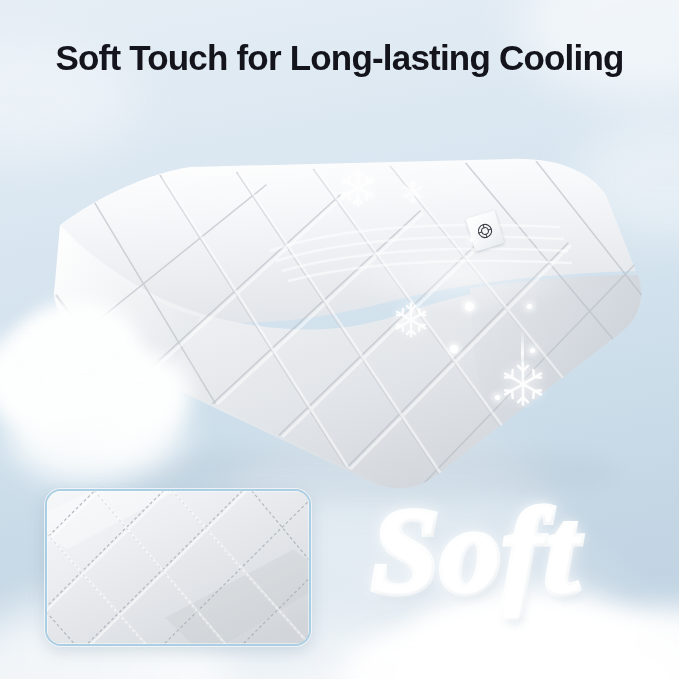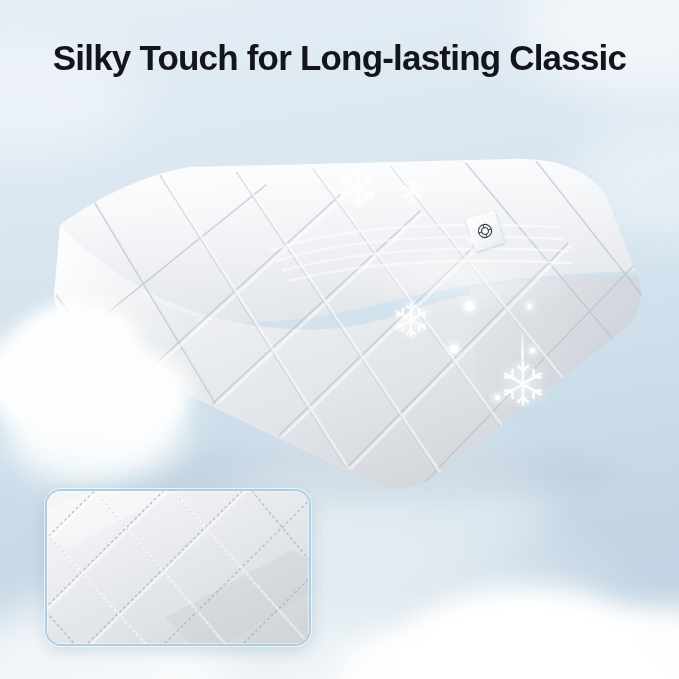--- a/index.html
+++ b/index.html
@@ -111,21 +111,21 @@
 
 <div id="stage">
 
   <div class="skycloud" style="left:520px; top:-50px;  width:260px; height:150px; opacity:.55;"></div>
   <div class="skycloud" style="left:575px; top:120px;  width:190px; height:120px; opacity:.40;"></div>
   <div class="skycloud" style="left:-90px; top:40px;   width:230px; height:120px; opacity:.35;"></div>
   <div class="skycloud" style="left:230px; top:430px;  width:320px; height:150px; opacity:.30;"></div>
   <div class="skycloud" style="left:-60px; top:600px;  width:300px; height:170px; opacity:.75;"></div>
 
   <div class="headline">
-    <span class="l1">Silky Touch for Long-lasting Classic</span>
+    <span class="l1">Soft Touch for Long-lasting Cooling</span>
   </div>
 
   <div id="pad-wrap">
     <svg viewBox="0 0 610 340" preserveAspectRatio="none" aria-hidden="true">
       <defs>
 
         <linearGradient id="gTop" x1="0" y1="0" x2="0.25" y2="1">
           <stop offset="0" stop-color="#ffffff"></stop>
           <stop offset="0.35" stop-color="#f7f8fa"></stop>
           <stop offset="1" stop-color="#e3e6ea"></stop>
@@ -281,20 +281,21 @@
   <div class="spark" style="left:450px; top:345px; width:8px;  height:8px;"></div>
   <div class="spark" style="left:530px; top:348px; width:5px;  height:5px;"></div>
   <div class="spark" style="left:495px; top:395px; width:5px;  height:5px;"></div>
   <div class="spark" style="left:470px; top:238px; width:4px;  height:4px;"></div>
 
   <div class="bankcloud" style="left:370px; top:612px; width:330px; height:130px; opacity:1;"></div>
   <div class="bankcloud" style="left:408px; top:586px; width:236px; height:120px; opacity:1;"></div>
   <div class="bankcloud" style="left:340px; top:628px; width:170px; height:90px;  opacity:.95;"></div>
   <div class="bankcloud" style="left:580px; top:606px; width:170px; height:110px; opacity:.95;"></div>
 
+  <div id="soft-word">Soft</div>
 
   <div id="inset">
     <svg viewBox="0 0 266 157" preserveAspectRatio="none" aria-hidden="true">
       <defs>
         <linearGradient id="insetFab" x1="0" y1="0" x2="0.8" y2="1">
           <stop offset="0" stop-color="#f6f7f9"></stop>
           <stop offset="0.35" stop-color="#eceef1"></stop>
           <stop offset="0.72" stop-color="#dfe2e6"></stop>
           <stop offset="1" stop-color="#d2d6db"></stop>
         </linearGradient>

